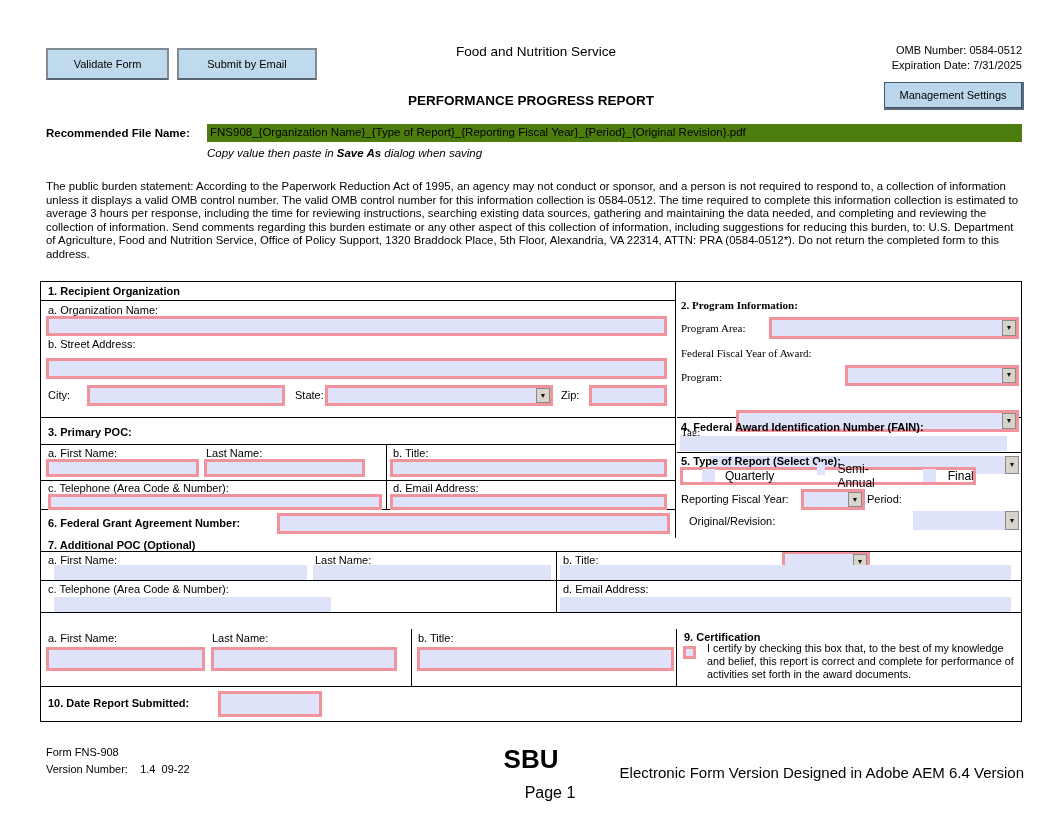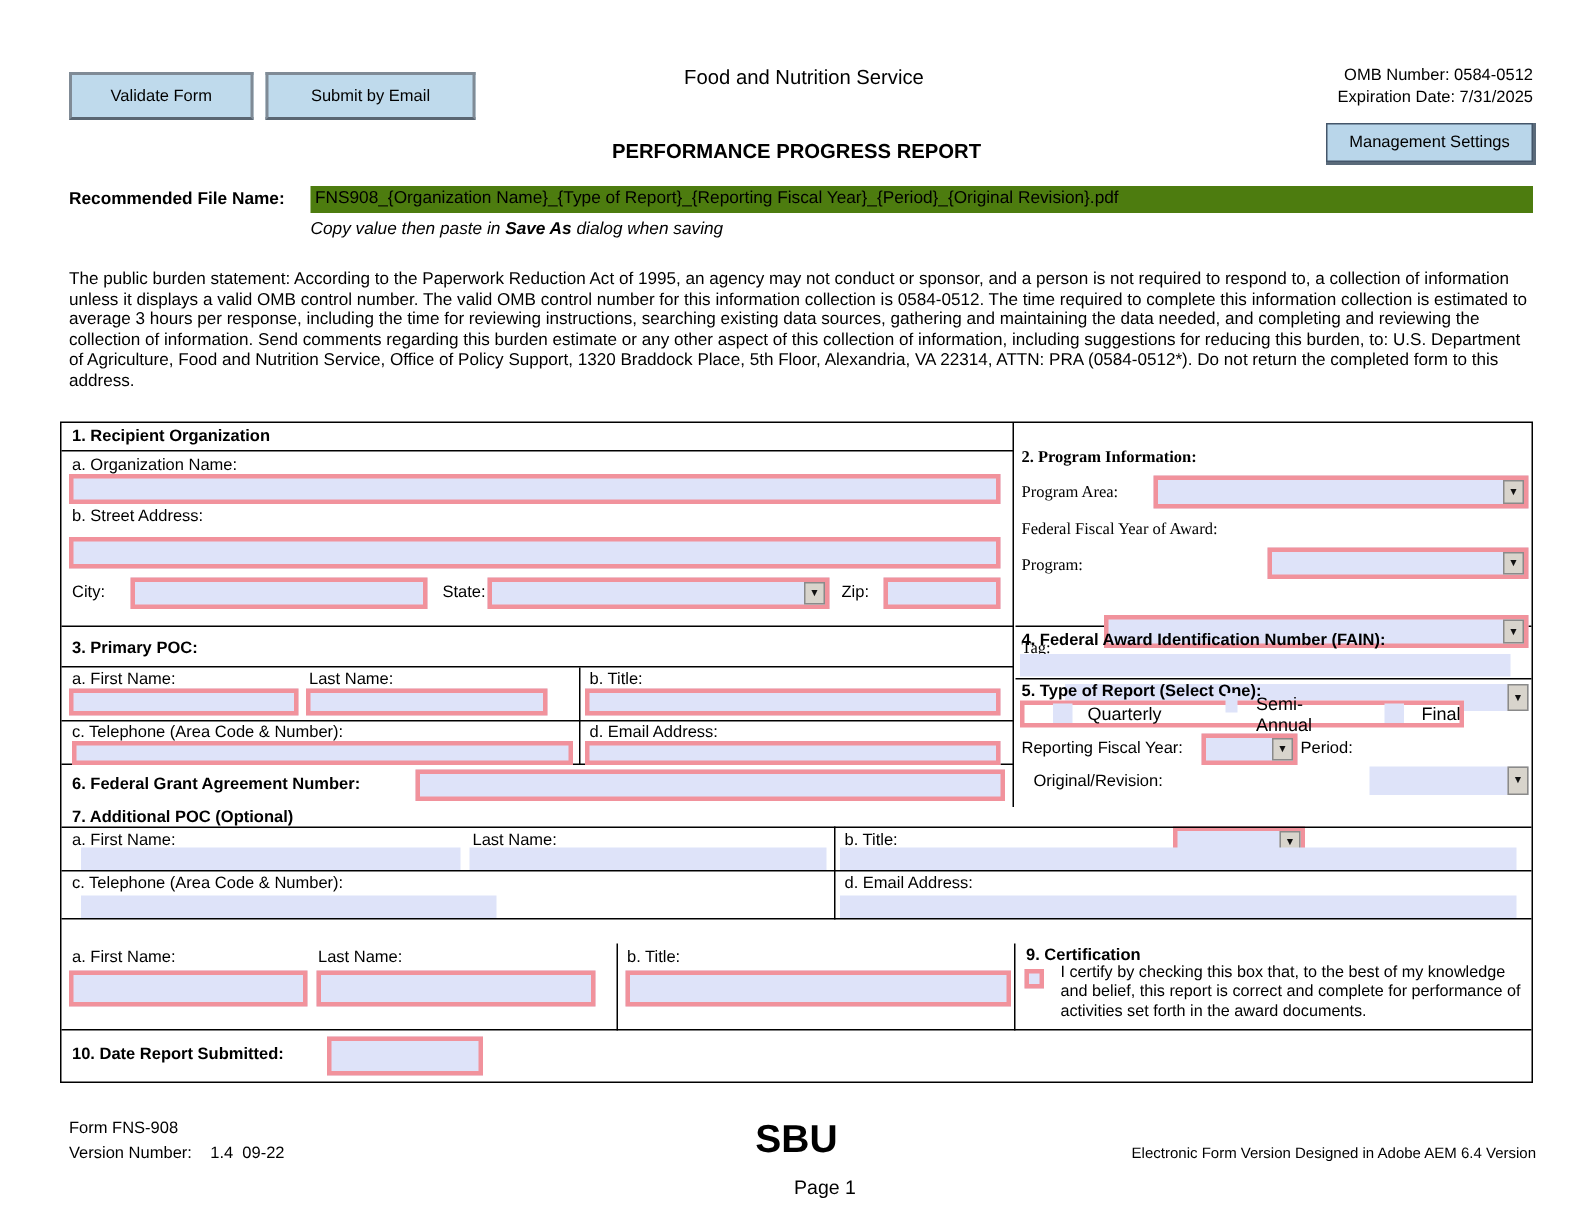--- a/index.html
+++ b/index.html
@@ -200,16 +200,16 @@
 
     <div class="abs" style="left:0;top:405px;width:980px;height:34px;">
       <div class="abs hdr" style="left:7px;top:10px;">10. Date Report Submitted:</div>
       <div class="abs inp red" style="left:177px;top:4px;width:104px;height:26px;"></div>
     </div>
   </div>
 
   <div class="abs" style="left:46px;top:746px;font-size:11px;">Form FNS-908</div>
   <div class="abs pre" style="left:46px;top:763px;font-size:11px;">Version Number:    1.4  09-22</div>
   <div class="abs" style="left:0;right:0;top:744px;text-align:center;font-size:26px;font-weight:bold;">SBU</div>
-  <div class="abs" style="right:38px;top:764px;font-size:10px;">Electronic Form Version Designed in Adobe AEM 6.4 Version</div>
-  <div class="abs" style="left:0;right:0;top:784px;text-align:center;font-size:13px;padding-left:38px;">Page 1</div>
+  <div class="abs" style="right:38px;top:764px;font-size:15px;">Electronic Form Version Designed in Adobe AEM 6.4 Version</div>
+  <div class="abs" style="left:0;right:0;top:784px;text-align:center;font-size:16px;padding-left:38px;">Page 1</div>
 
 </div>
 
 </body></html>

